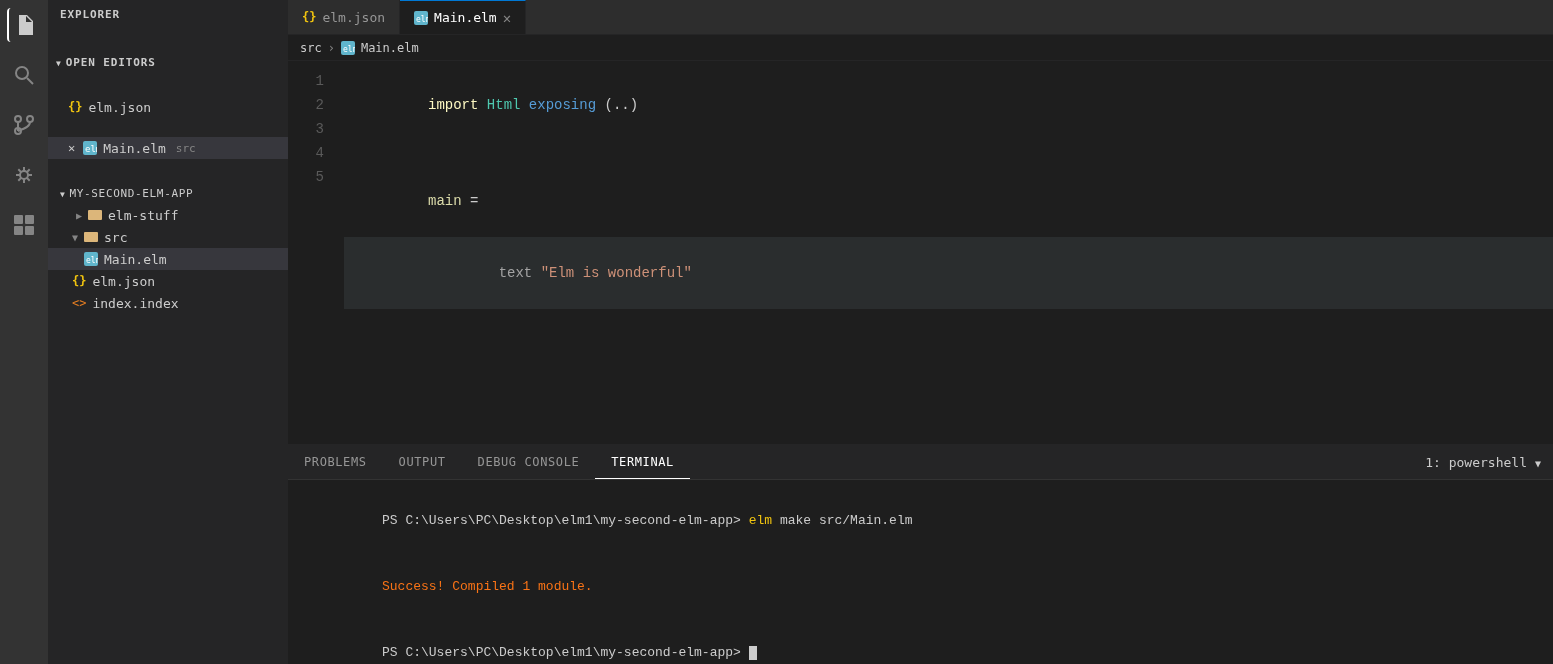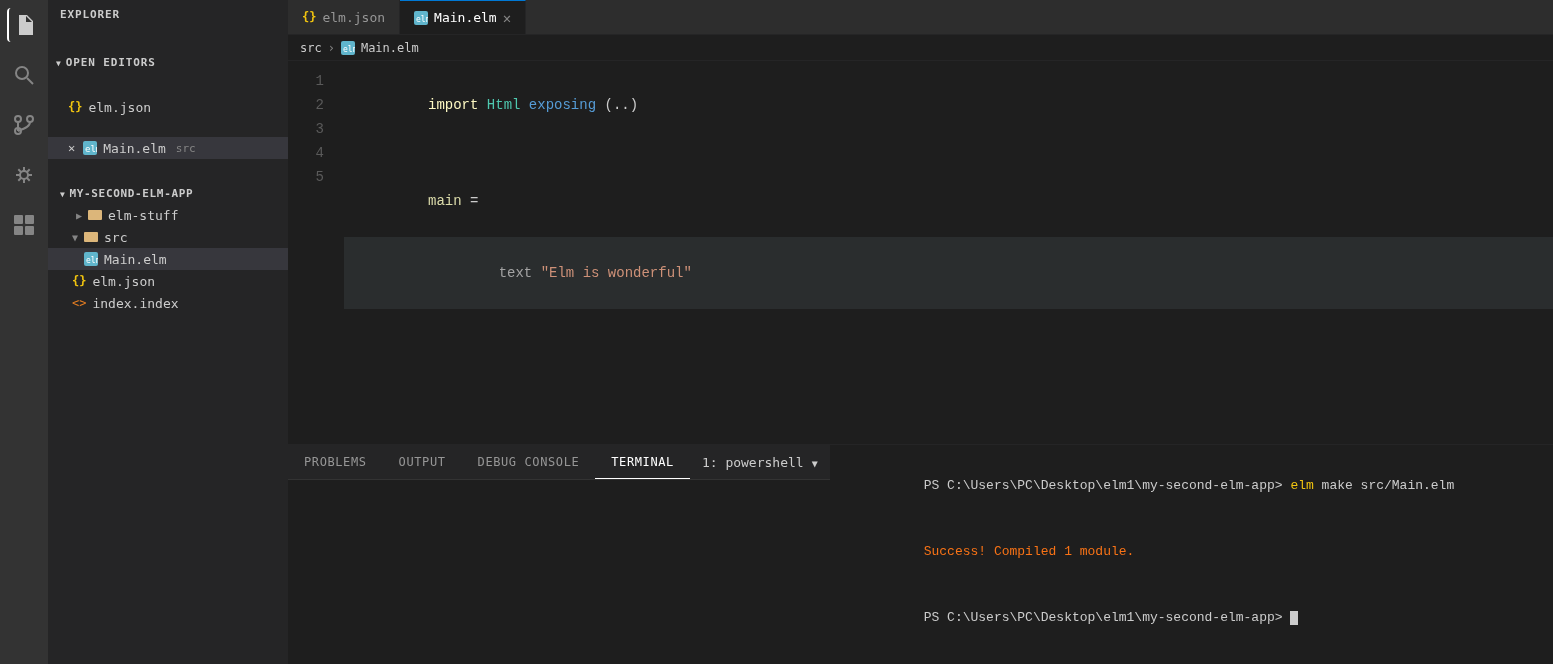--- a/index.html
+++ b/index.html
@@ -83,21 +83,21 @@
     }
 
     .folder-section { margin-top: 4px; }
     .folder-header {
       padding: 2px 12px 2px 12px;
       display: flex;
       align-items: center;
       gap: 4px;
       cursor: pointer;
       color: #cccccc;
-      font-weight: 700;
+      font-weight: 400;
       font-size: 11px;
       text-transform: uppercase;
       letter-spacing: 0.06em;
       height: 22px;
     }
 
     .folder-item {
       padding: 2px 12px 2px 28px;
       display: flex;
       align-items: center;
@@ -222,20 +222,21 @@
     
     .line-highlight {
       background: #2a2d2e;
     }
 
     
     .bottom-panel {
       height: 220px;
       background: #1e1e1e;
       display: flex;
+      flex-direction: column;
       border-top: 1px solid #252526;
       flex-shrink: 0;
     }
     .panel-tabs {
       display: flex;
       align-items: stretch;
       height: 35px;
       background: #252526;
       border-bottom: 1px solid #333;
       flex-shrink: 0;

